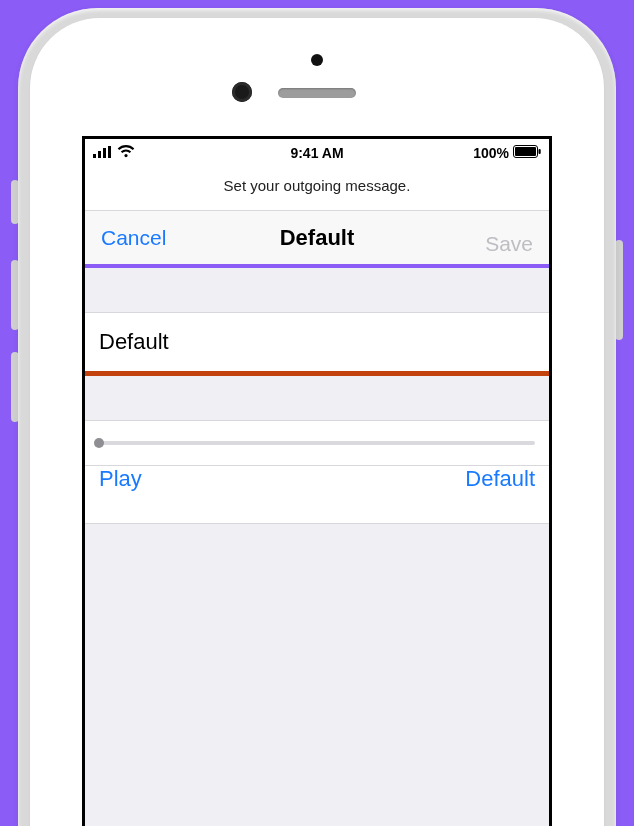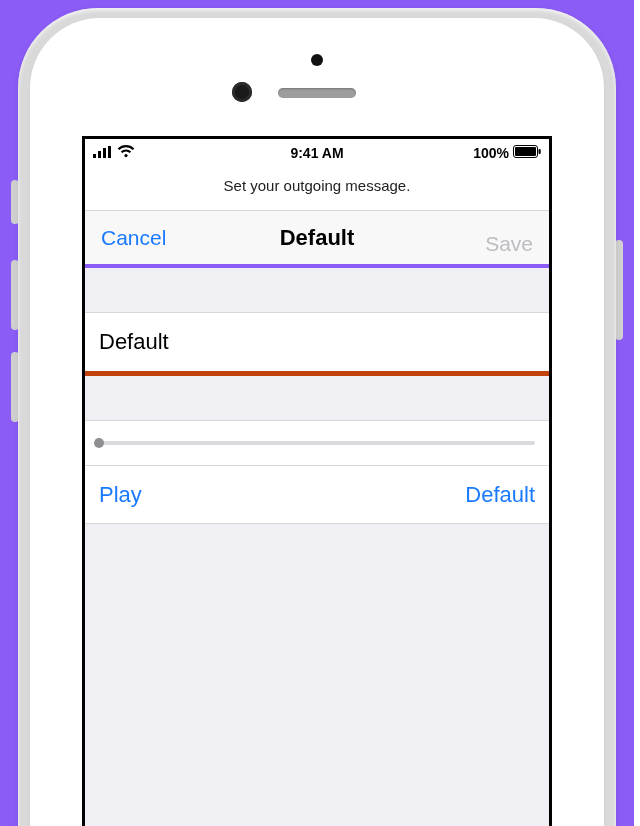--- a/index.html
+++ b/index.html
@@ -195,21 +195,21 @@
       border-radius: 50%;
       background: #8e8e93;
     }
 
     
     .action-row {
       background: #fff;
       border-bottom: 1px solid #d7d7dc;
       height: 58px;
       display: flex;
-      align-items: center;
+      align-items: flex-start;
       justify-content: space-between;
       padding: 0 14px;
     }
     .action-row button {
       background: none; border: none;
       font-size: 22px;
       color: #1a7aff;
       cursor: pointer;
     }
   </style>

